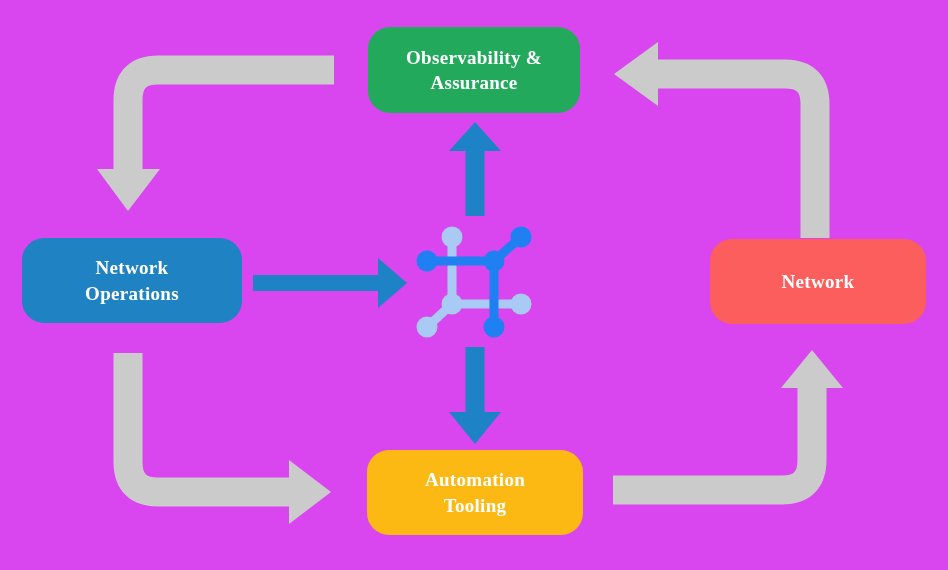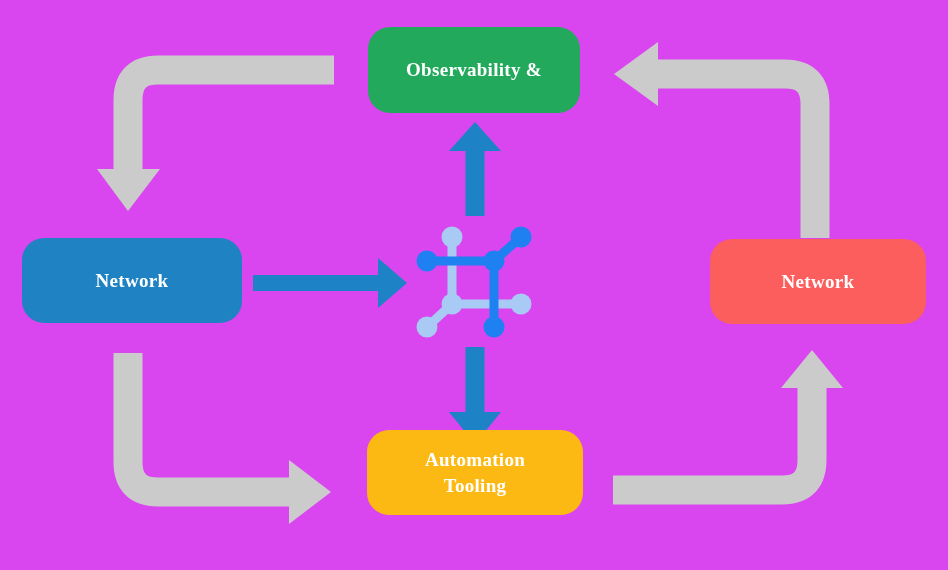--- a/index.html
+++ b/index.html
@@ -33,21 +33,21 @@
     color: #ffffff;
     font-size: 19px;
     font-weight: 600;
     letter-spacing: 0.3px;
     line-height: 1.32;
   }
   .node span { display: block; }
   .node-observability { left: 368px; top: 27px;  width: 212px; height: 86px; }
   .node-operations    { left: 22px;  top: 238px; width: 220px; height: 85px; }
   .node-infrastructure{ left: 710px; top: 239px; width: 216px; height: 85px; }
-  .node-automation    { left: 367px; top: 430px; width: 216px; height: 85px; }
+  .node-automation    { left: 367px; top: 450px; width: 216px; height: 85px; }
 </style>
 </head>
 <body>
 
 <div class="canvas">
 
   <svg class="layer" width="948" height="570" viewBox="0 0 948 570">
 
     <g>
       <path d="M 334 70 L 158 70 Q 128 70 128 100 L 128 171" fill="none" stroke-width="29" stroke="#CBCBCB"></path>
@@ -99,24 +99,26 @@
         <circle cx="427" cy="261" r="10.5" fill="#1F80F2"></circle>
         <circle cx="494" cy="261" r="10.5" fill="#1F80F2"></circle>
         <circle cx="521" cy="237" r="10.5" fill="#1F80F2"></circle>
         <circle cx="494" cy="327" r="10.5" fill="#1F80F2"></circle>
       </g>
     </g>
   </svg>
 
   <div class="node node-observability" style="background-color: rgb(34, 169, 91);">
     <span>Observability &amp;</span>
+    <span>Assurance</span>
   </div>
 
   <div class="node node-operations" style="background-color: rgb(31, 130, 195);">
     <span>Network</span>
+    <span>Operations</span>
   </div>
 
   <div class="node node-infrastructure" style="background-color: rgb(252, 93, 93);">
     <span>Network</span>
   </div>
 
   <div class="node node-automation" style="background-color: rgb(253, 185, 19);">
     <span>Automation</span>
     <span>Tooling</span>
   </div>

